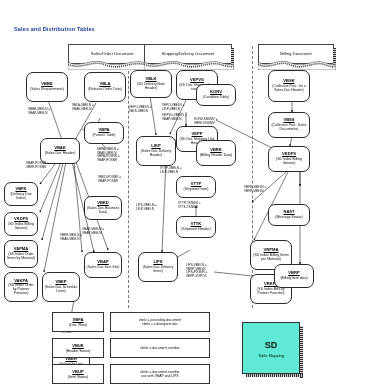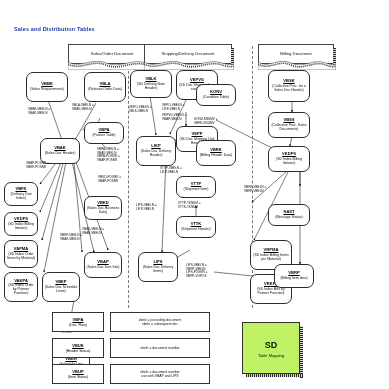--- a/index.html
+++ b/index.html
@@ -41,21 +41,21 @@
         box-sizing:border-box;display:flex;flex-direction:column;
         align-items:center;justify-content:center;text-align:center;}
   .lg-key .nm{font-size:4.1px;font-weight:bold;text-decoration:underline;}
   .lg-key .ds{font-size:3.5px;margin-top:.6px;}
   .lg-desc{position:absolute;border:.7px solid #333;background:#fff;
         box-sizing:border-box;display:flex;align-items:center;
         justify-content:center;text-align:center;font-size:3.4px;
         line-height:1.3;color:#111;padding:0 2px;white-space:pre-line;}
 
   
-  .sdbox{position:absolute;background:#bef264;border:1px solid #333;
+  .sdbox{position:absolute;background:#5eead4;border:1px solid #333;
         box-sizing:border-box;}
   .sdbox .sd-t{position:absolute;left:0;right:0;top:34%;text-align:center;
         font-size:9px;font-weight:bold;color:#111;}
   .sdbox .sd-s{position:absolute;left:0;right:0;top:60%;text-align:center;
         font-size:4px;color:#111;}
   .sd-sh-r{position:absolute;background:repeating-linear-gradient(0deg,#2b2b2b 0 1px,#d5d5d5 1px 2px);}
   .sd-sh-b{position:absolute;background:repeating-linear-gradient(90deg,#2b2b2b 0 1px,#d5d5d5 1px 2px);}
 
   svg.lines{position:absolute;left:0;top:0;width:389px;height:389px;
         pointer-events:none;}

